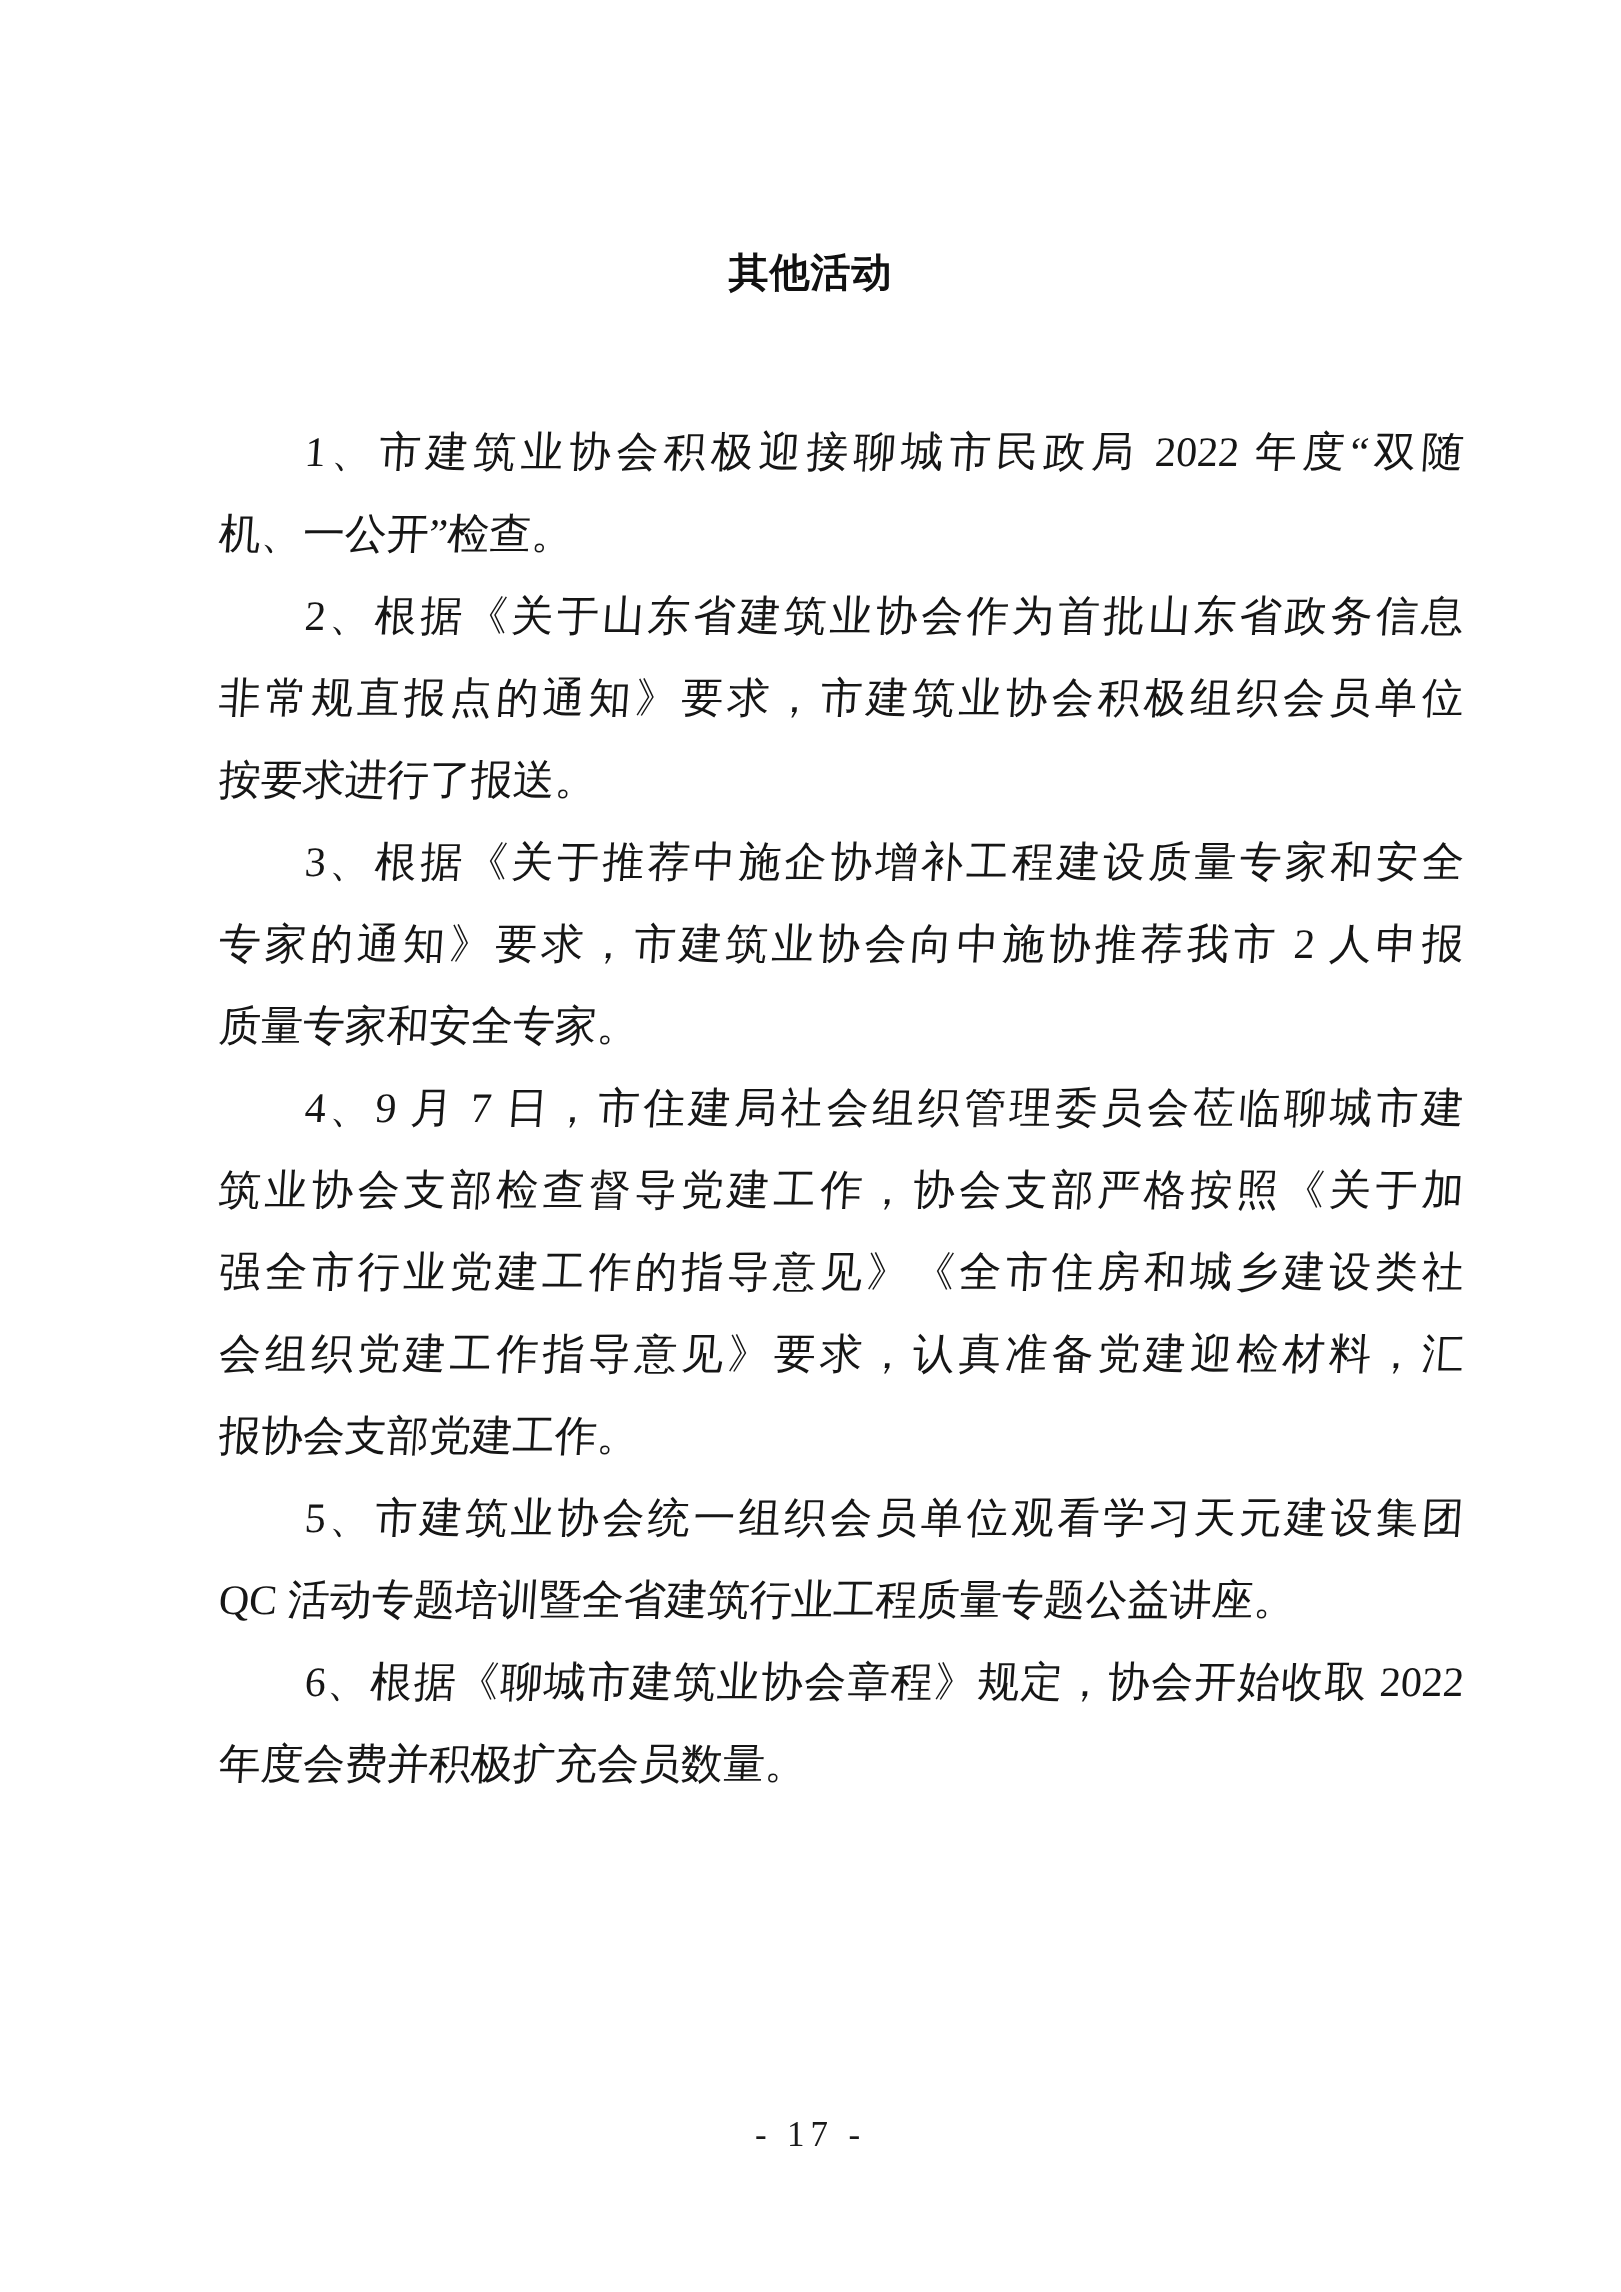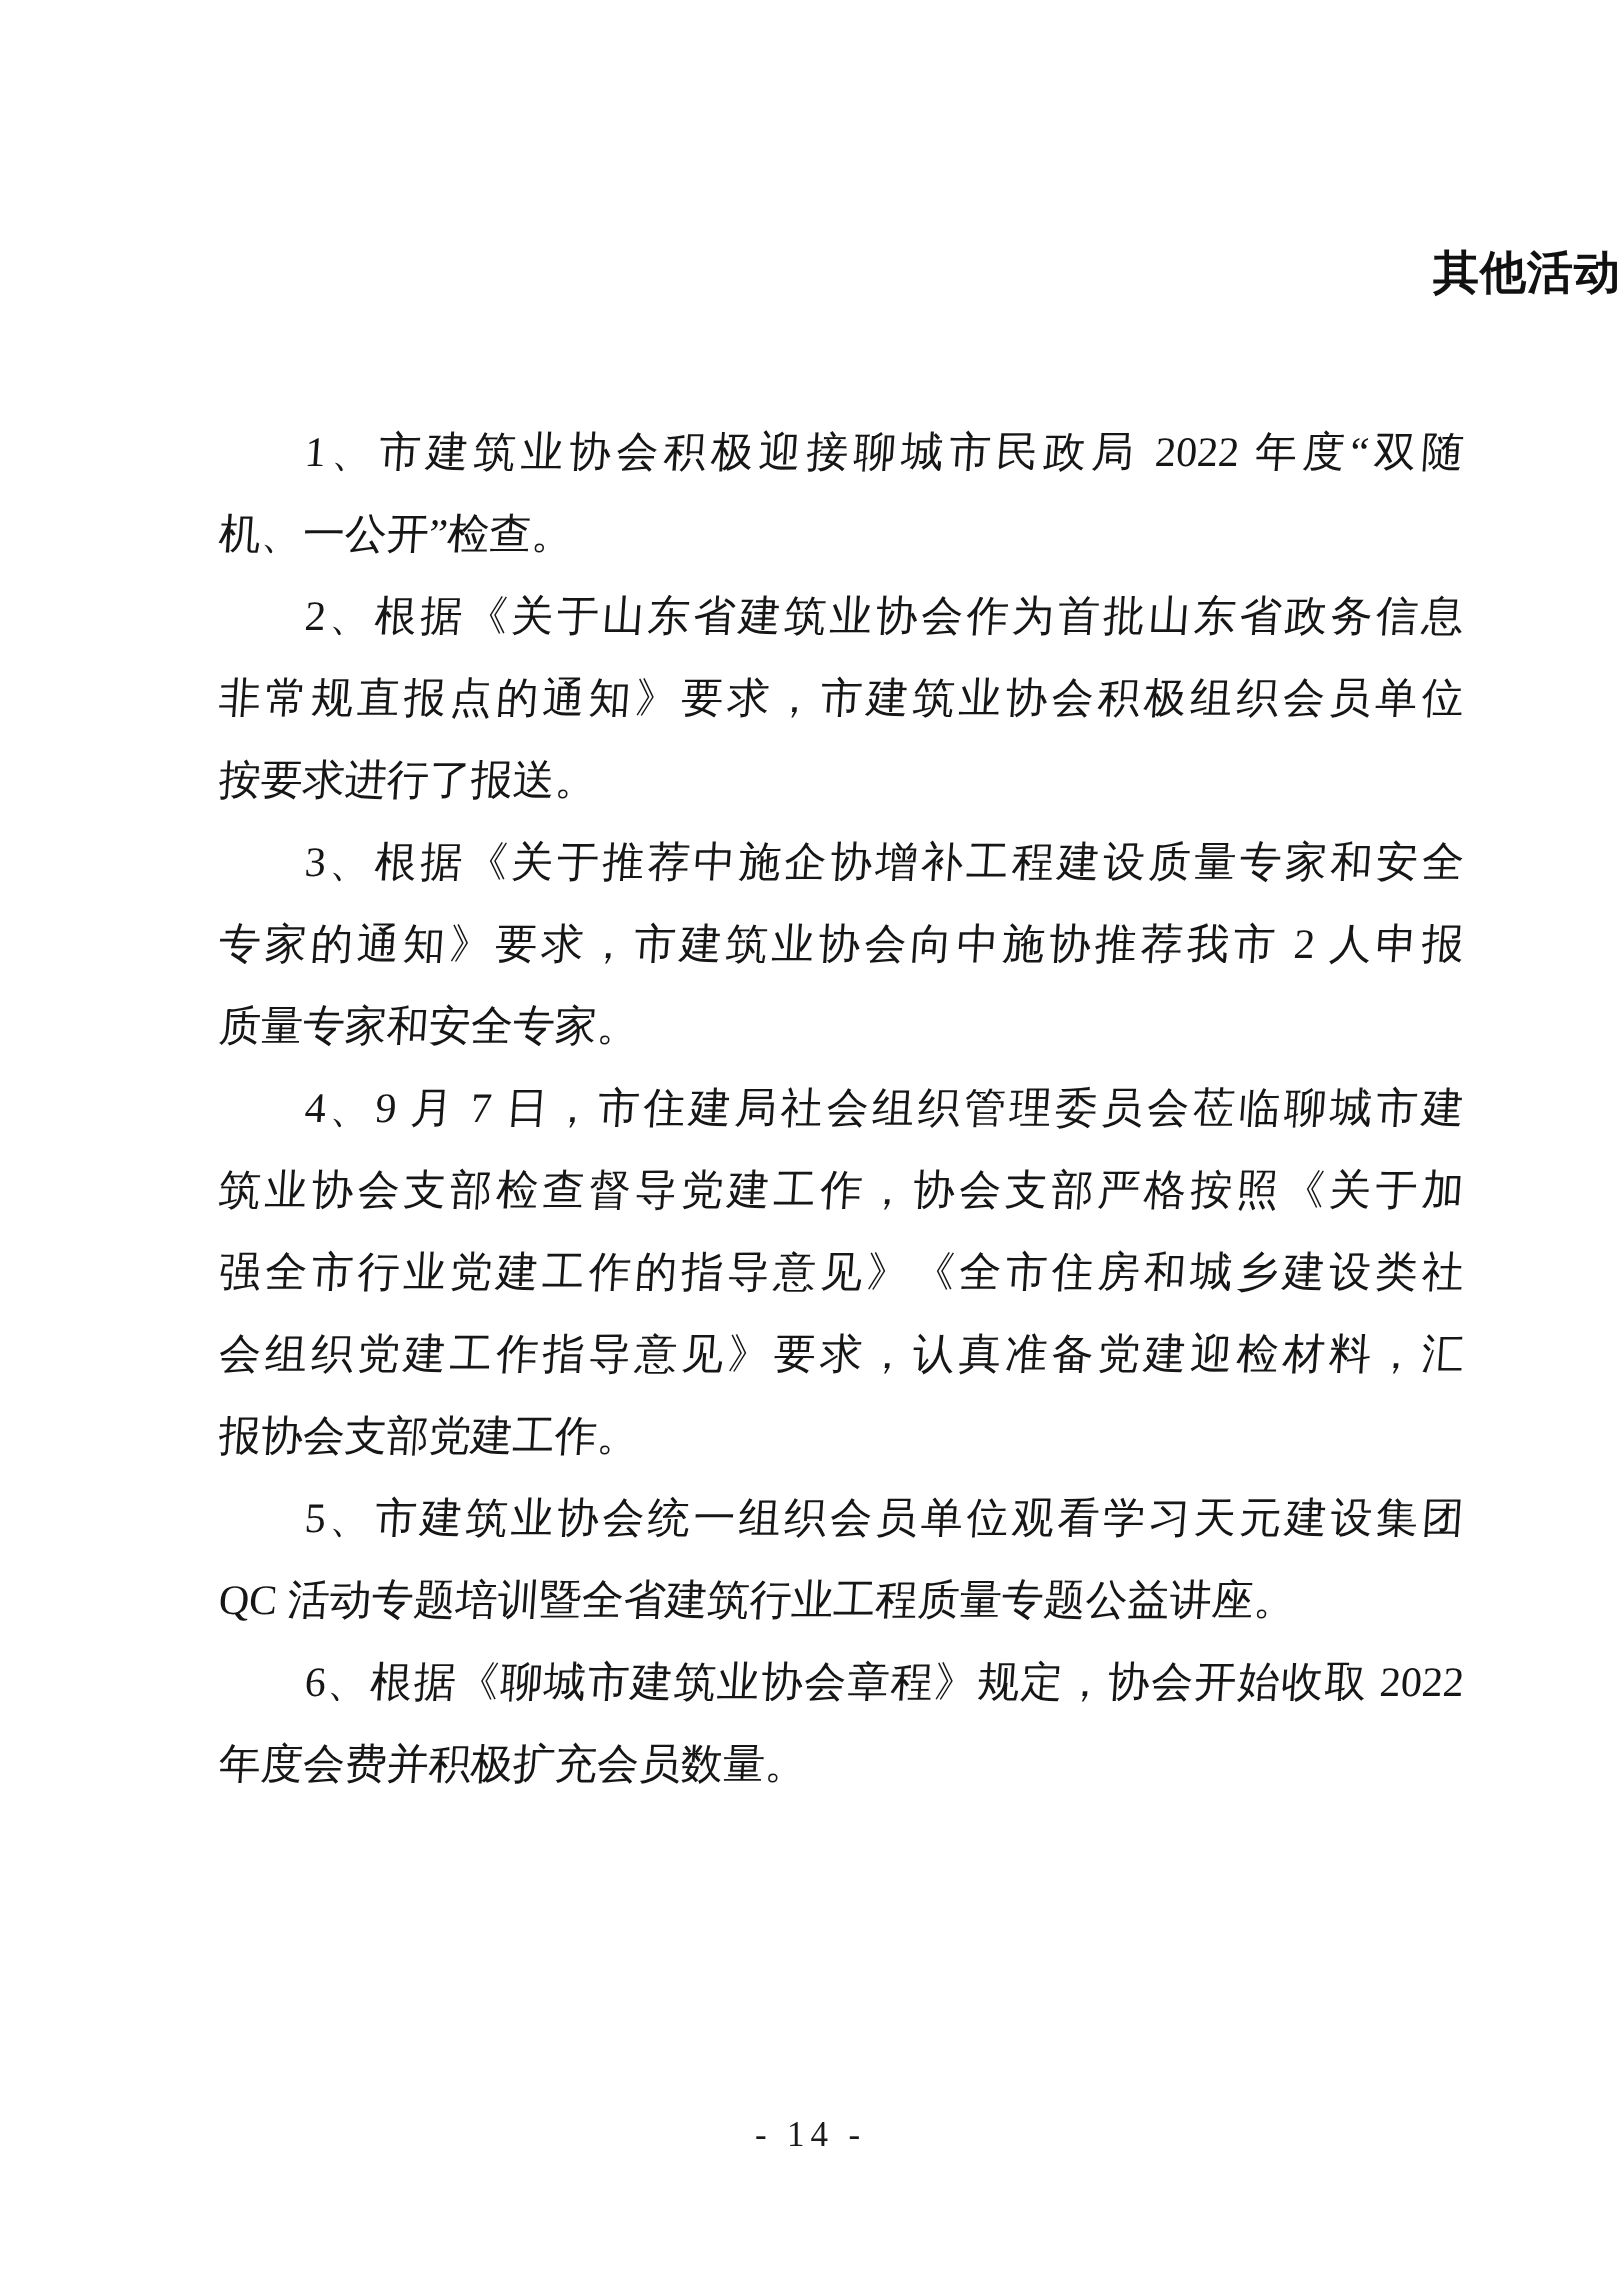--- a/index.html
+++ b/index.html
@@ -15,24 +15,24 @@
     width: 1621px;
     height: 2293px;
     background: #ffffff;
     color: #161616;
   }
   .doc-title {
     position: absolute;
     top: 241px;
     left: 0;
     width: 100%;
-    text-align: right;
+    text-align: center;
     font-family: "Liberation Sans", "DejaVu Sans", sans-serif;
     font-weight: bold;
-    font-size: 46px;
+    font-size: 40px;
     line-height: 63px;
     letter-spacing: 1px;
     color: #111111;
   }
   .body-text {
     position: absolute;
     left: 216px;
     top: 411px;
     width: 1245px;
     font-family: "Liberation Serif", "DejaVu Serif", serif;
@@ -108,16 +108,16 @@
       <div class="line last">QC 活动专题培训暨全省建筑行业工程质量专题公益讲座。</div>
     </div>
 
     <div>
       <div class="line first fill">6、根据《聊城市建筑业协会章程》规定，协会开始收取 2022</div>
       <div class="line last">年度会费并积极扩充会员数量。</div>
     </div>
 
   </div>
 
-  <div class="page-number">- 14 -</div>
+  <div class="page-number">- 17 -</div>
 
 </div>
 
 
 </body></html>

